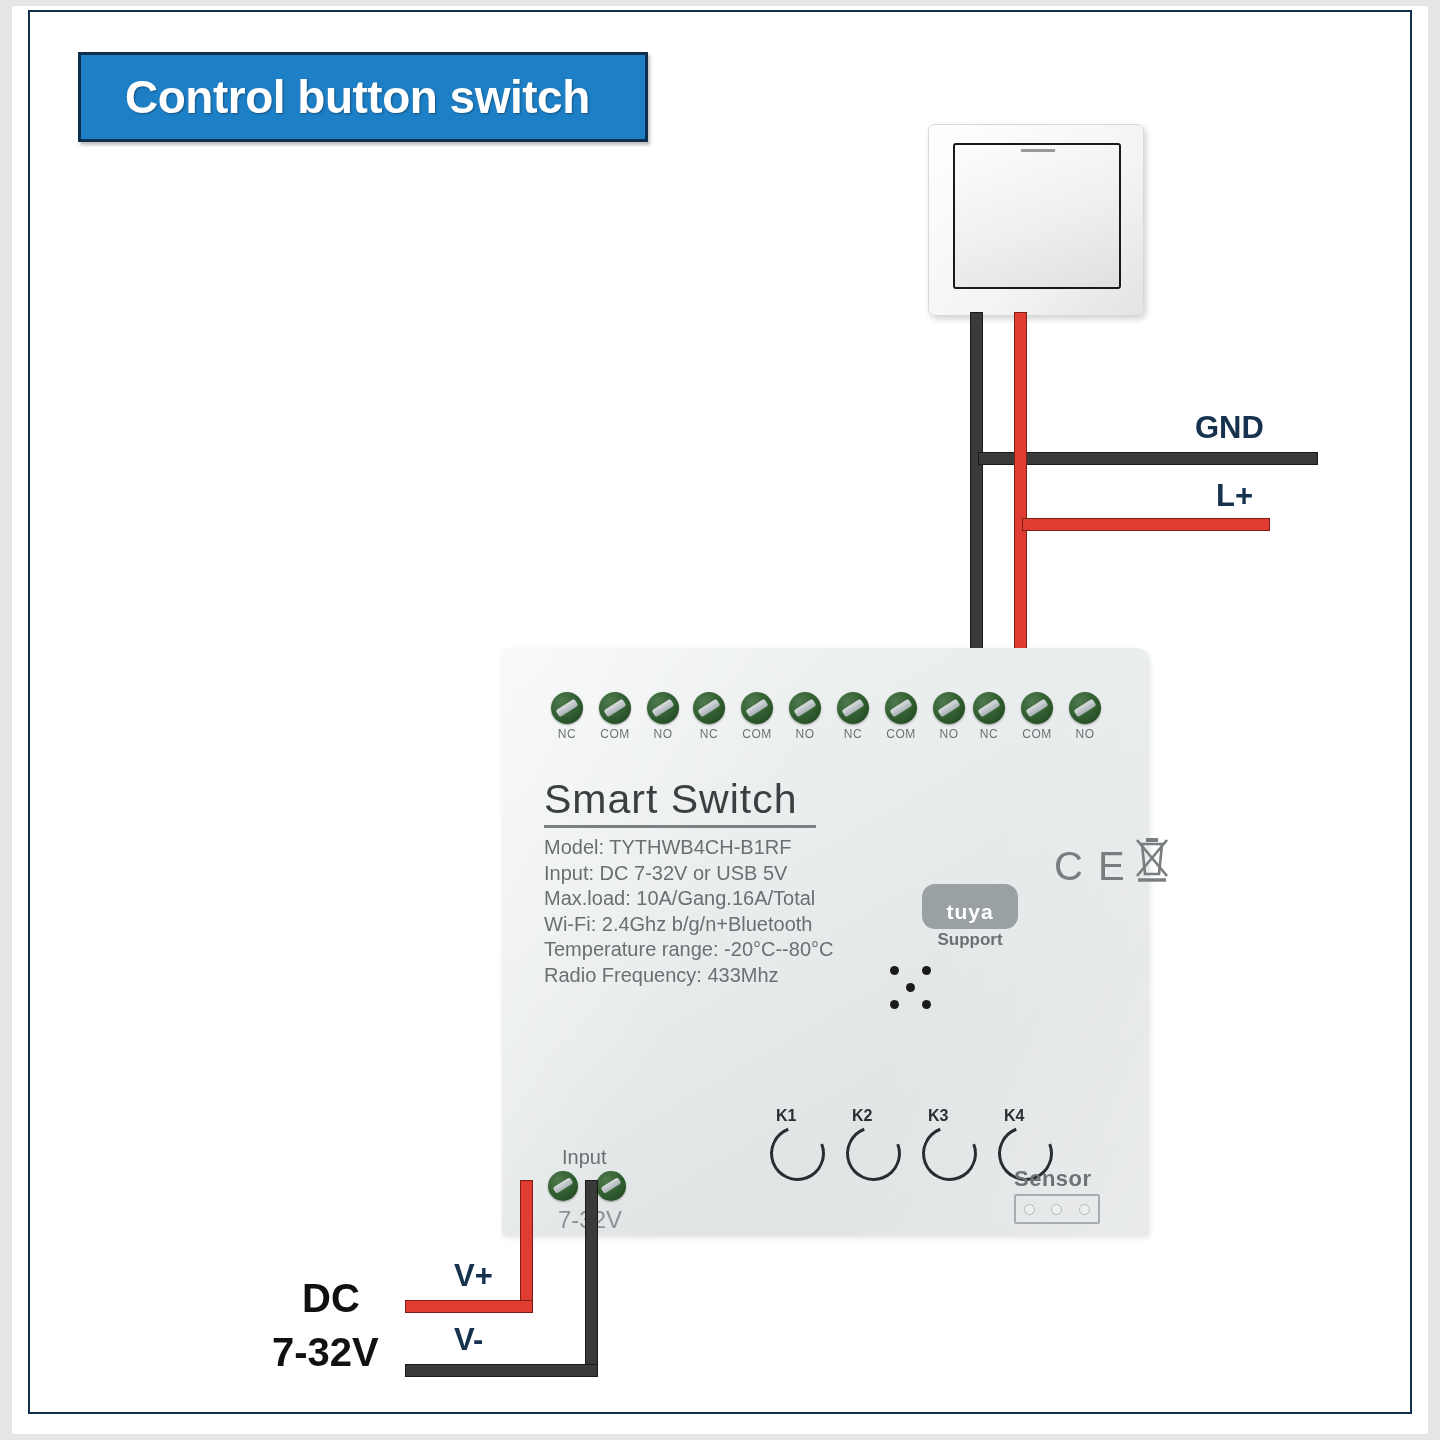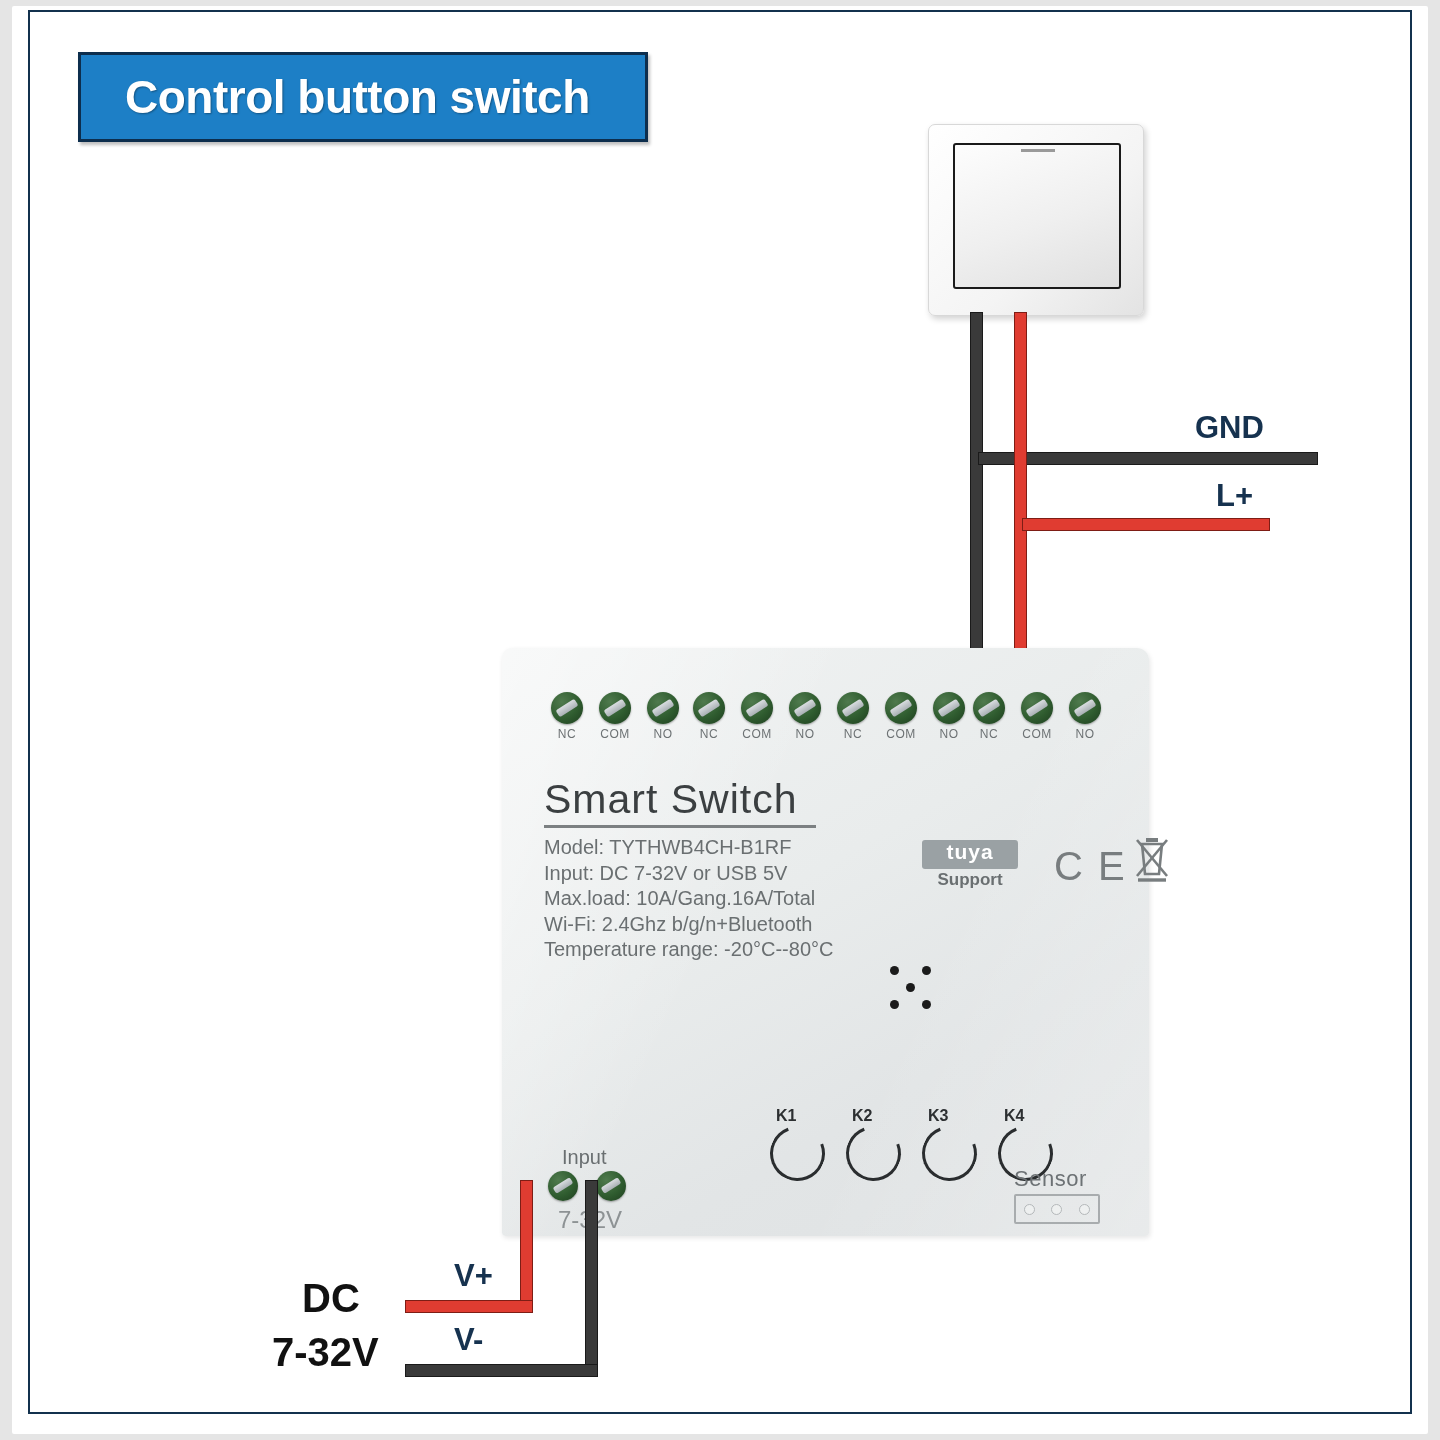--- a/index.html
+++ b/index.html
@@ -157,24 +157,25 @@
     line-height:1.23;
     margin-top:1px;
     white-space:nowrap;
   }
   #specs{margin-top:7px;}
 
   
   #tuya-mark{position:absolute;left:420px;top:192px;text-align:center;width:96px;}
   #tuya-box{
     background:#9aa1a4;color:#ffffff;
-    border-radius:3px;
+    border-radius:13px;
     font-size:21px;font-weight:bold;
-    padding:0 0 5px 0;
+    padding:16px 0 5px 0;
     letter-spacing:1px;
+    margin-top:44px;
   }
   #tuya-support{font-size:17px;color:#6a6f71;margin-top:1px;font-weight:bold;}
   #ce-mark{position:absolute;left:552px;top:196px;font-size:40px;color:#787d7f;letter-spacing:2px;}
   #weee-mark{position:absolute;left:628px;top:186px;}
 
   
   #leds{position:absolute;left:388px;top:318px;width:46px;height:46px;}
   #leds i{position:absolute;width:9px;height:9px;border-radius:50%;background:#1b1b1b;display:block;}
 
   
@@ -202,21 +203,21 @@
   }
   .kbtn .kring{
     width:55px;height:55px;border-radius:50%;
     border:3px solid #2a2d2f;
     border-top-color:transparent;
     transform:rotate(24deg);
     box-sizing:border-box;
   }
 
   
-  #sensor{position:absolute;left:512px;top:518px;width:86px;}
+  #sensor{position:absolute;left:512px;top:518px;width:86px;font-weight:bold;}
   #sensor .stext{font-size:22px;color:#6d7275;letter-spacing:.5px;}
   #sensor .sbox{
     margin-top:2px;width:82px;height:26px;
     border:2px solid #a8acae;border-radius:2px;
     display:flex;align-items:center;justify-content:space-around;
   }
   #sensor .sbox i{width:9px;height:9px;border-radius:50%;border:1px solid #b4b8ba;display:block;background:#eef0f0;}
 
   
   #input-group{position:absolute;left:46px;top:498px;}
@@ -326,20 +327,21 @@
       </div>
 
       <div id="label-block">
         <div id="dev-title">Smart  Switch</div>
         <div id="specs">
           <div class="spec">Model:  TYTHWB4CH-B1RF</div>
           <div class="spec">Input:  DC 7-32V or USB 5V</div>
           <div class="spec">Max.load:  10A/Gang.16A/Total</div>
           <div class="spec">Wi-Fi:  2.4Ghz b/g/n+Bluetooth</div>
           <div class="spec">Temperature range: -20°C--80°C</div>
+          <div class="spec">Radio Frequency:  433Mhz</div>
         </div>
       </div>
 
       <div id="tuya-mark">
         <div id="tuya-box">tuya</div>
         <div id="tuya-support">Support</div>
       </div>
 
       <div id="ce-mark">C E</div>
 

